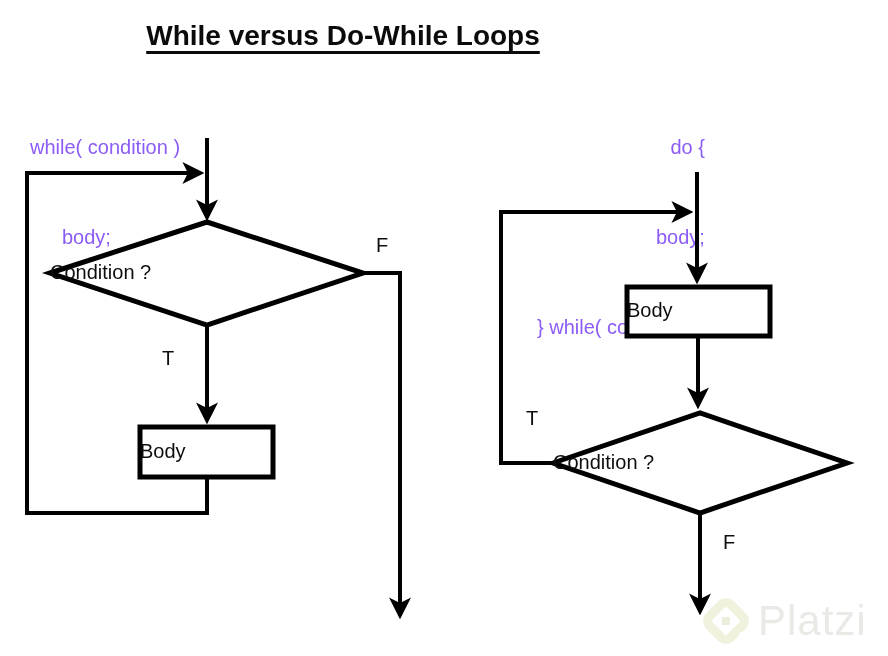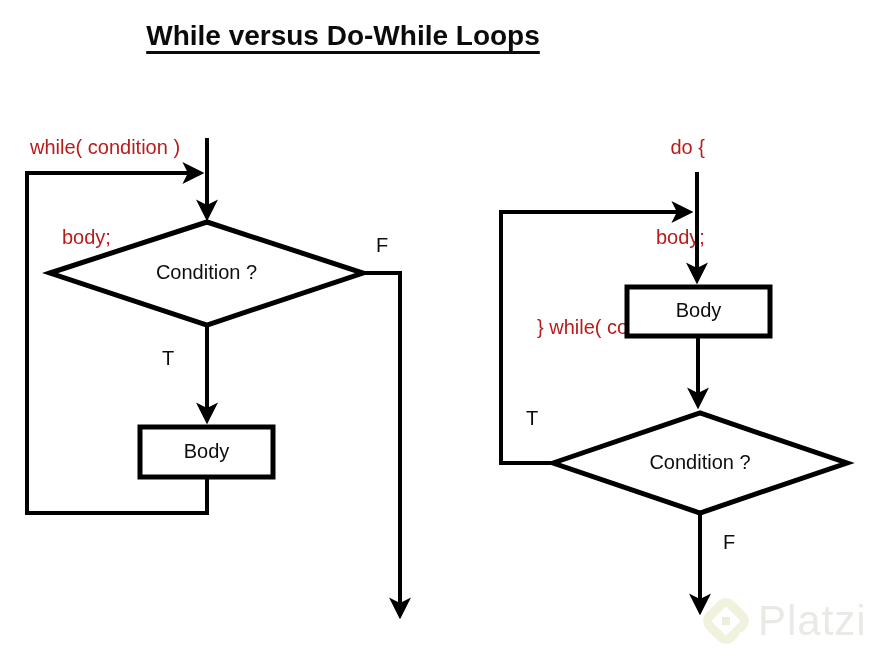--- a/index.html
+++ b/index.html
@@ -22,36 +22,35 @@
     font-weight: bold;
     color: #0b0b0b;
     text-decoration: underline;
     text-decoration-thickness: 3px;
     text-underline-offset: 6px;
   }
   .code {
     position: absolute;
     font-size: 20px;
     line-height: 30px;
-    color: #b91c1c;
+    color: #8b5cf6;
     white-space: pre;
   }
   .code-left  { left: 30px;  top: 72px; }
   .code-right { left: 537px; top: 72px; text-align: right; }
   .code-line.indent { padding-left: 32px; }
   .diagram {
     position: absolute;
     left: 0; top: 0;
     width: 888px; height: 656px;
   }
   .node-label {
     position: absolute;
     font-size: 20px;
     color: #0d0d0d;
-    text-align: center;
   }
   .branch-label {
     position: absolute;
     font-size: 20px;
     color: #0d0d0d;
   }
   .lbl-cond-left  { left: 50px;  top: 261px; width: 313px; }
   .lbl-body-left  { left: 140px; top: 440px; width: 133px; }
   .lbl-t-left     { left: 162px; top: 347px; }
   .lbl-f-left     { left: 376px; top: 234px; }

